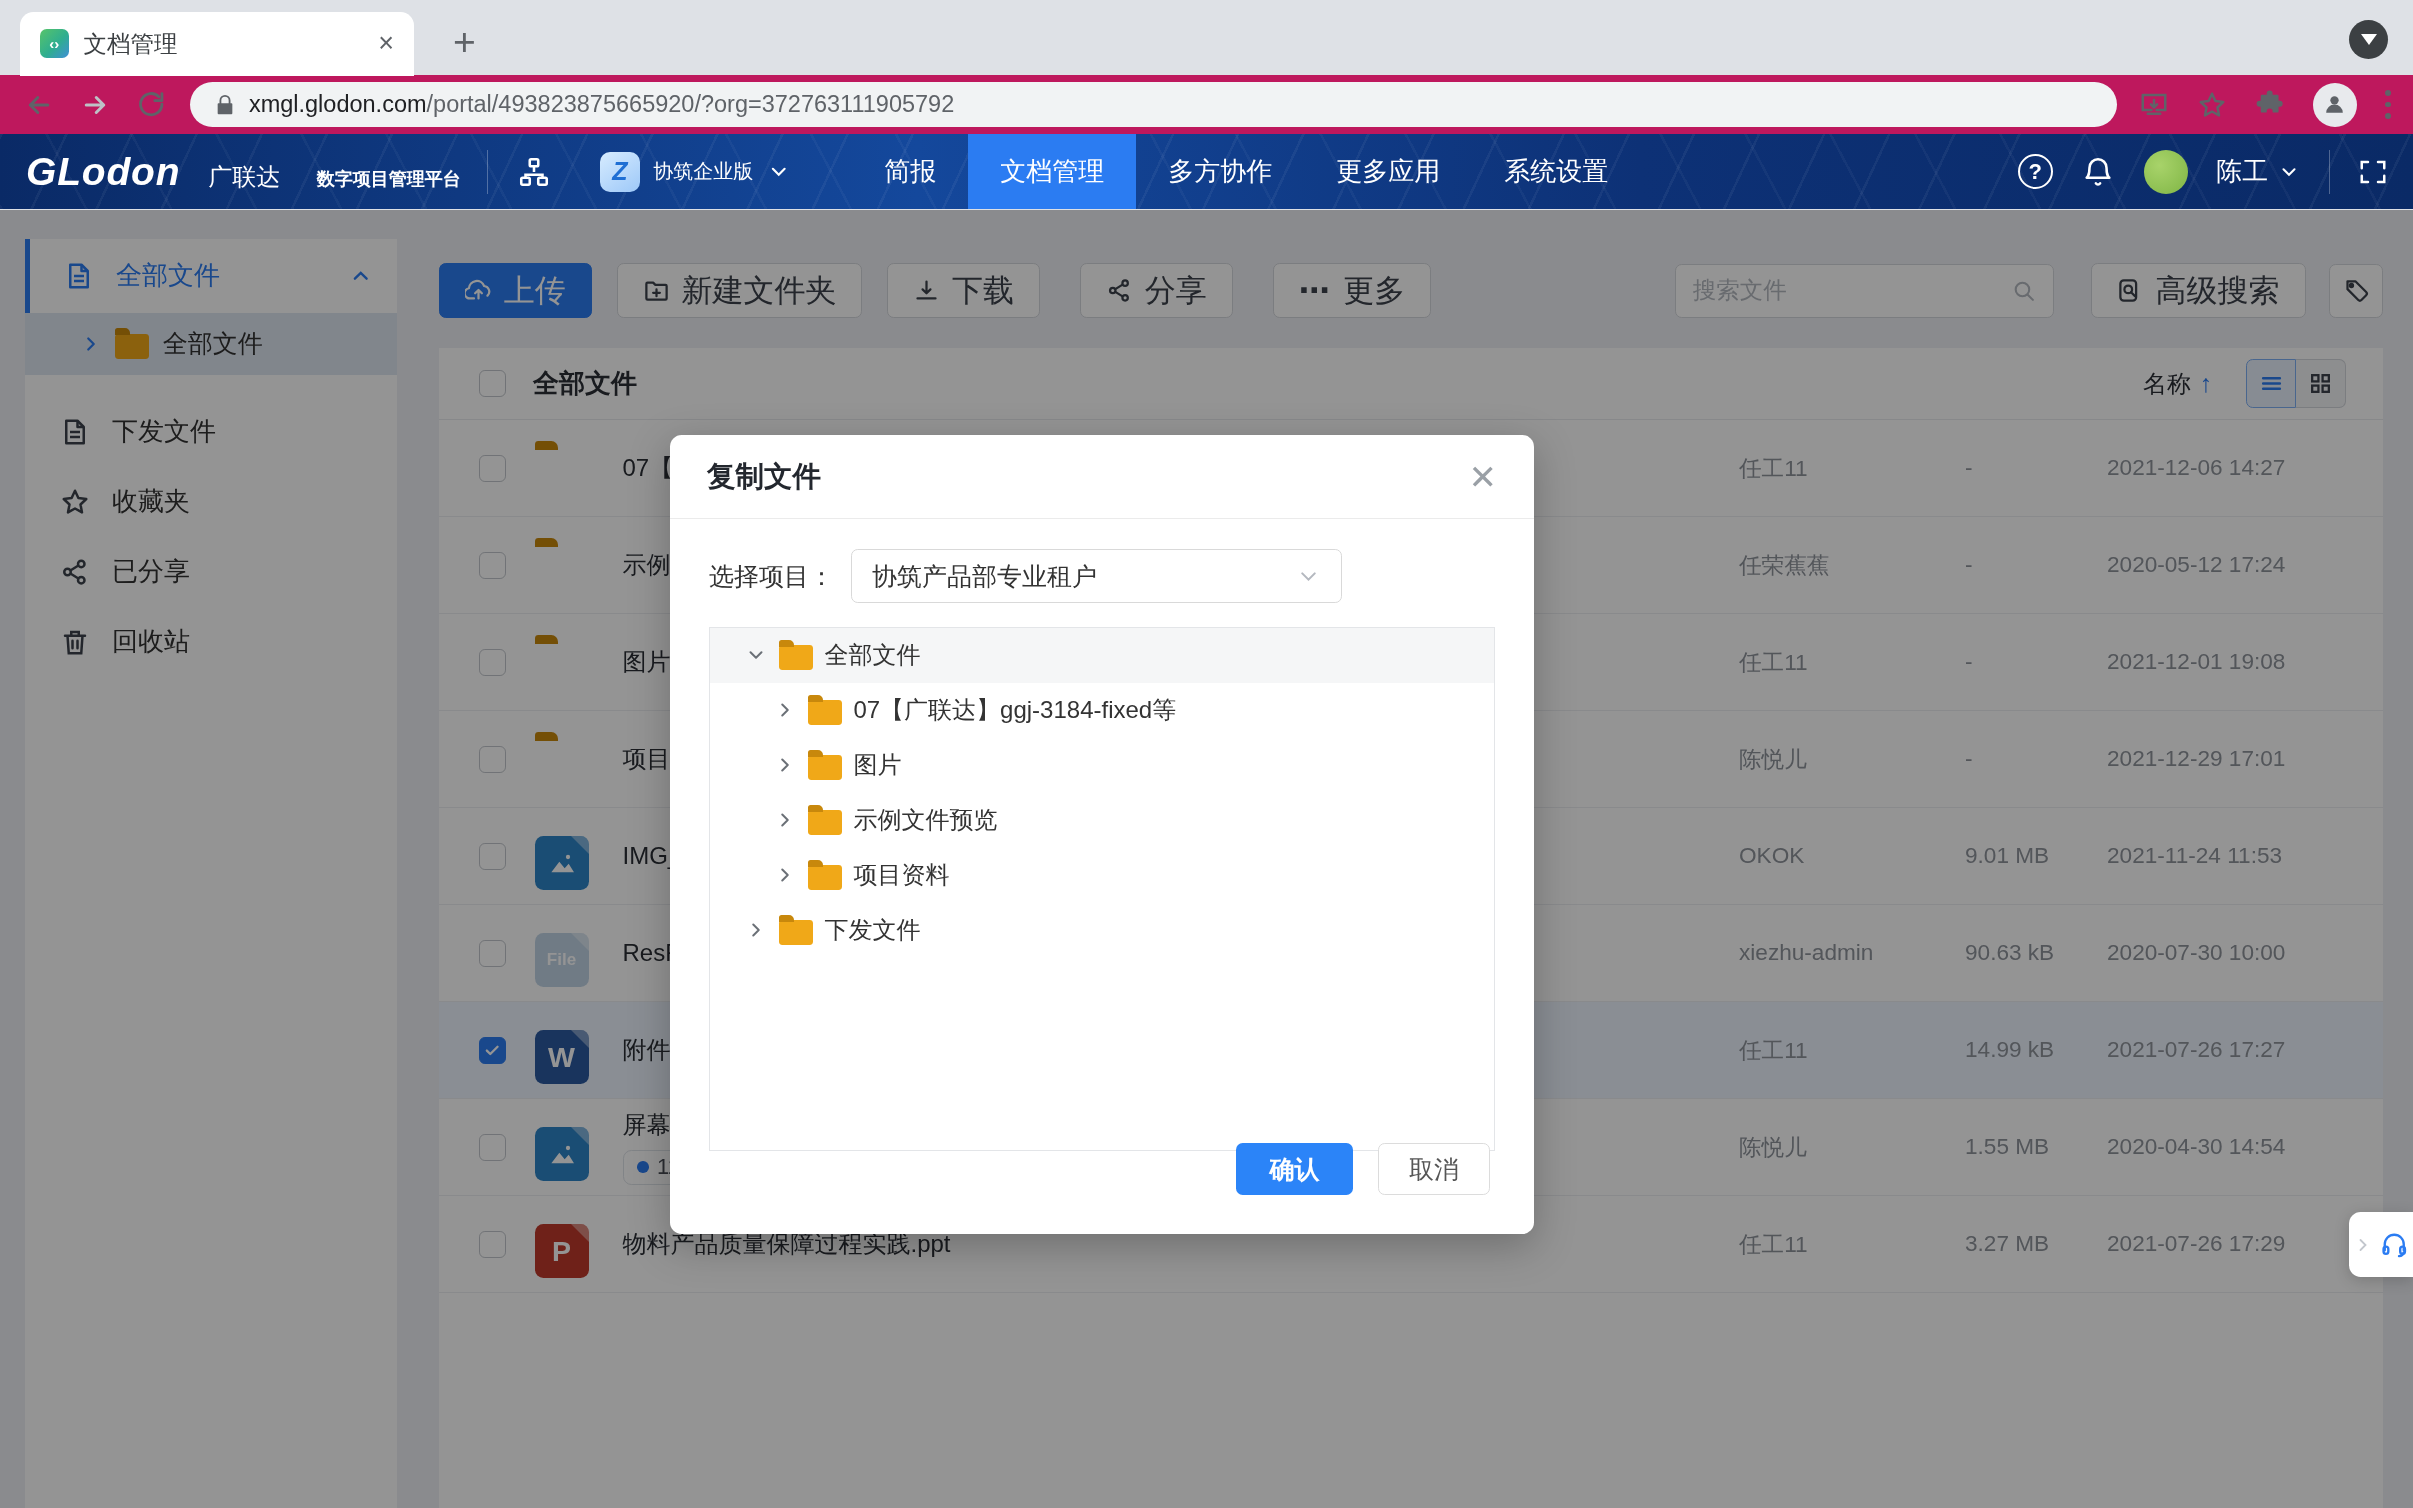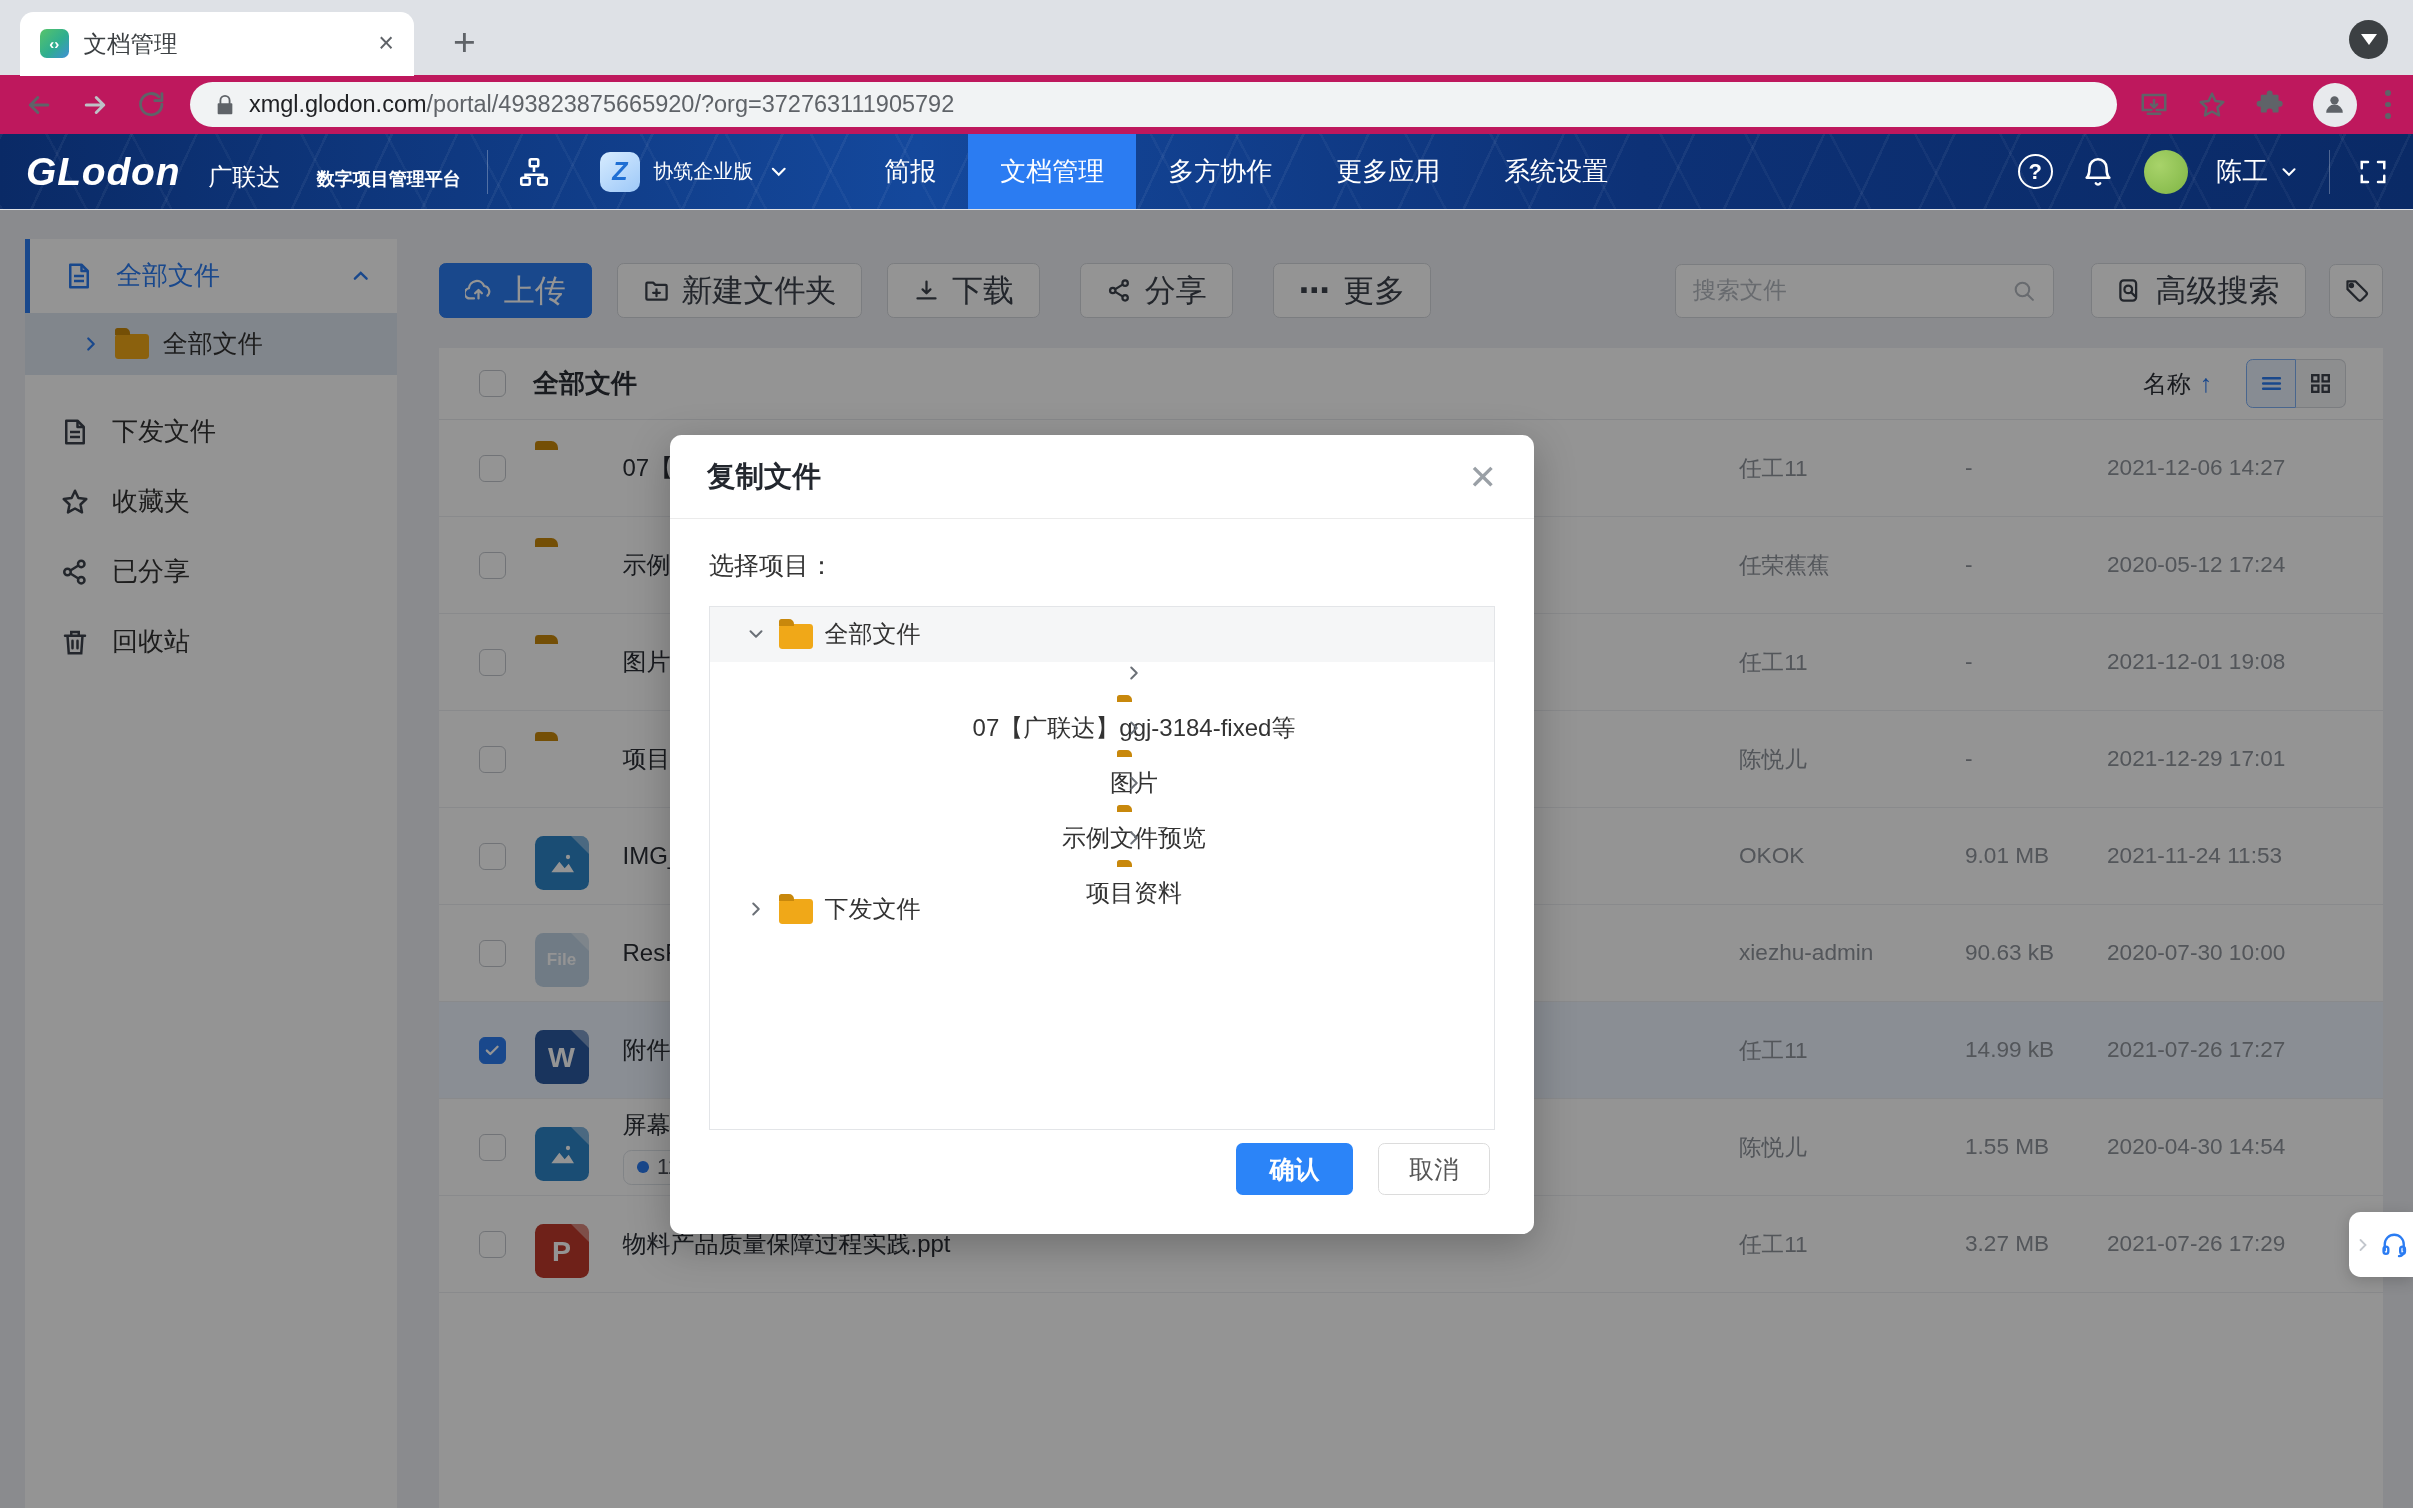--- a/index.html
+++ b/index.html
@@ -136,21 +136,21 @@
   .modal-close { margin-left:auto; font-size:34px; color:#9aa0a6; line-height:1; }
   .modal-body { padding:17px 39px 0 39px; }
   .selrow { display:flex; align-items:center; margin-top:13.4px; }
   .sellabel { font-size:25px; color:#333; margin-right:17px; }
   .select { width:491px; height:54px; border:0.8px solid #d9d9d9; border-radius:6.7px; display:flex; align-items:center;
     padding:0 20px; }
   .select .val { font-size:25px; color:#333; flex:1; }
   .treebox { margin-top:23.5px; border:0.8px solid #e3e5e8; height:524px; overflow:hidden; }
   .trow { height:55px; display:flex; align-items:center; gap:11.7px; font-size:24px; color:#333; padding-left:35px; }
   .trow.root { background:#f5f6f7; }
-  .trow.lvl1 { padding-left:64px;flex-direction:column; }
+  .trow.lvl1 { padding-left:64px; }
   .caret { color:#8f949c; display:flex; }
   .caret.down { transform:rotate(90deg); }
   .modal-foot { position:absolute; right:44px; bottom:39px; display:flex; gap:25px; }
   .mbtn { height:52px; border-radius:6.7px; font-size:25px; font-weight:bold; display:flex; align-items:center; justify-content:center; }
   .mbtn.confirm { width:117px; background:#2b84f8; color:#fff; }
   .mbtn.cancel { width:112px; background:#fff; border:0.8px solid #dcdcdc; color:#555; font-weight:normal; }
 
   .support { position:absolute; right:0; top:1002px; width:64px; height:65px; background:#fff; z-index:70;
     border-radius:11.7px 0 0 11.7px; box-shadow:0 3.4px 15px rgba(0,0,0,0.18); display:flex; align-items:center; justify-content:center; gap:6.7px; }
   .support .chev { color:#c3c7cd; }
@@ -522,20 +522,26 @@
   <div class="overlay"></div>
 
   <div class="modal">
     <div class="modal-head">
       <span class="modal-title">复制文件</span>
       <span class="modal-close">✕</span>
     </div>
     <div class="modal-body">
       <div class="selrow">
         <span class="sellabel">选择项目：</span>
+        <div class="select">
+          <span class="val">协筑产品部专业租户</span>
+          <svg width="25" height="25" viewBox="0 0 24 24" fill="none" stroke="#b4b8bf" stroke-width="2" stroke-linecap="round">
+              <path d="M6 9l6 6 6-6"></path>
+            </svg>
+        </div>
       </div>
       <div class="treebox">
         <div class="trow root">
           <span class="caret down">
             <svg width="22" height="22" viewBox="0 0 24 24" fill="none" stroke="#6b7077" stroke-width="2.2" stroke-linecap="round" stroke-linejoin="round">
                 <path d="M9 6l6 6-6 6"></path>
               </svg>
           </span>
           <span class="folder-sm"></span>
           <span>全部文件</span>

